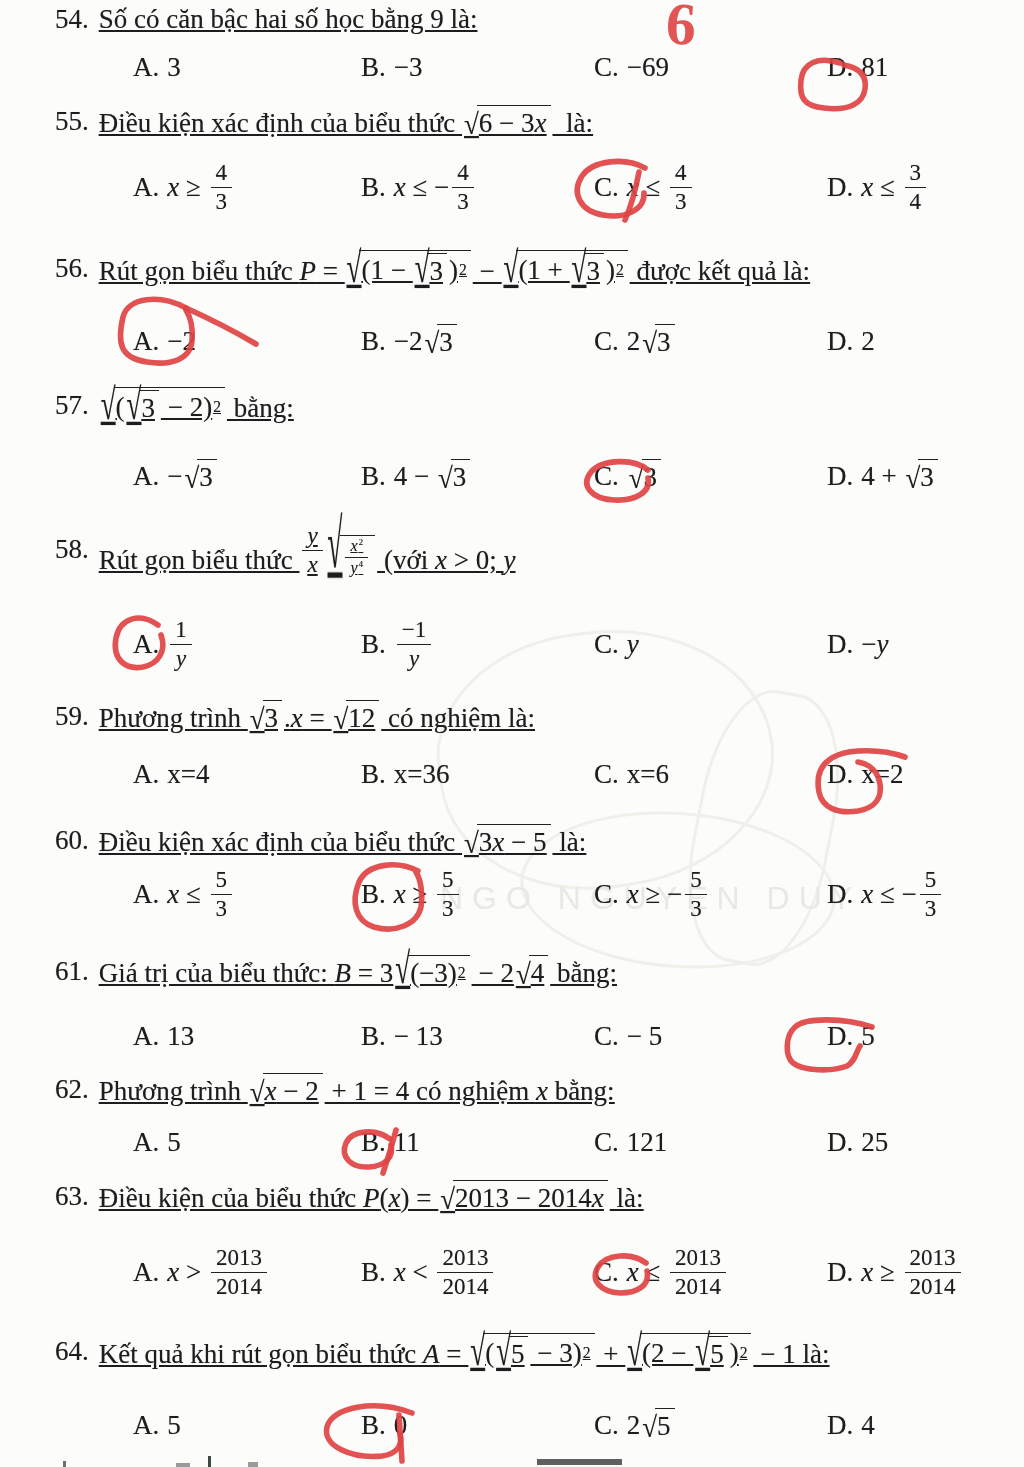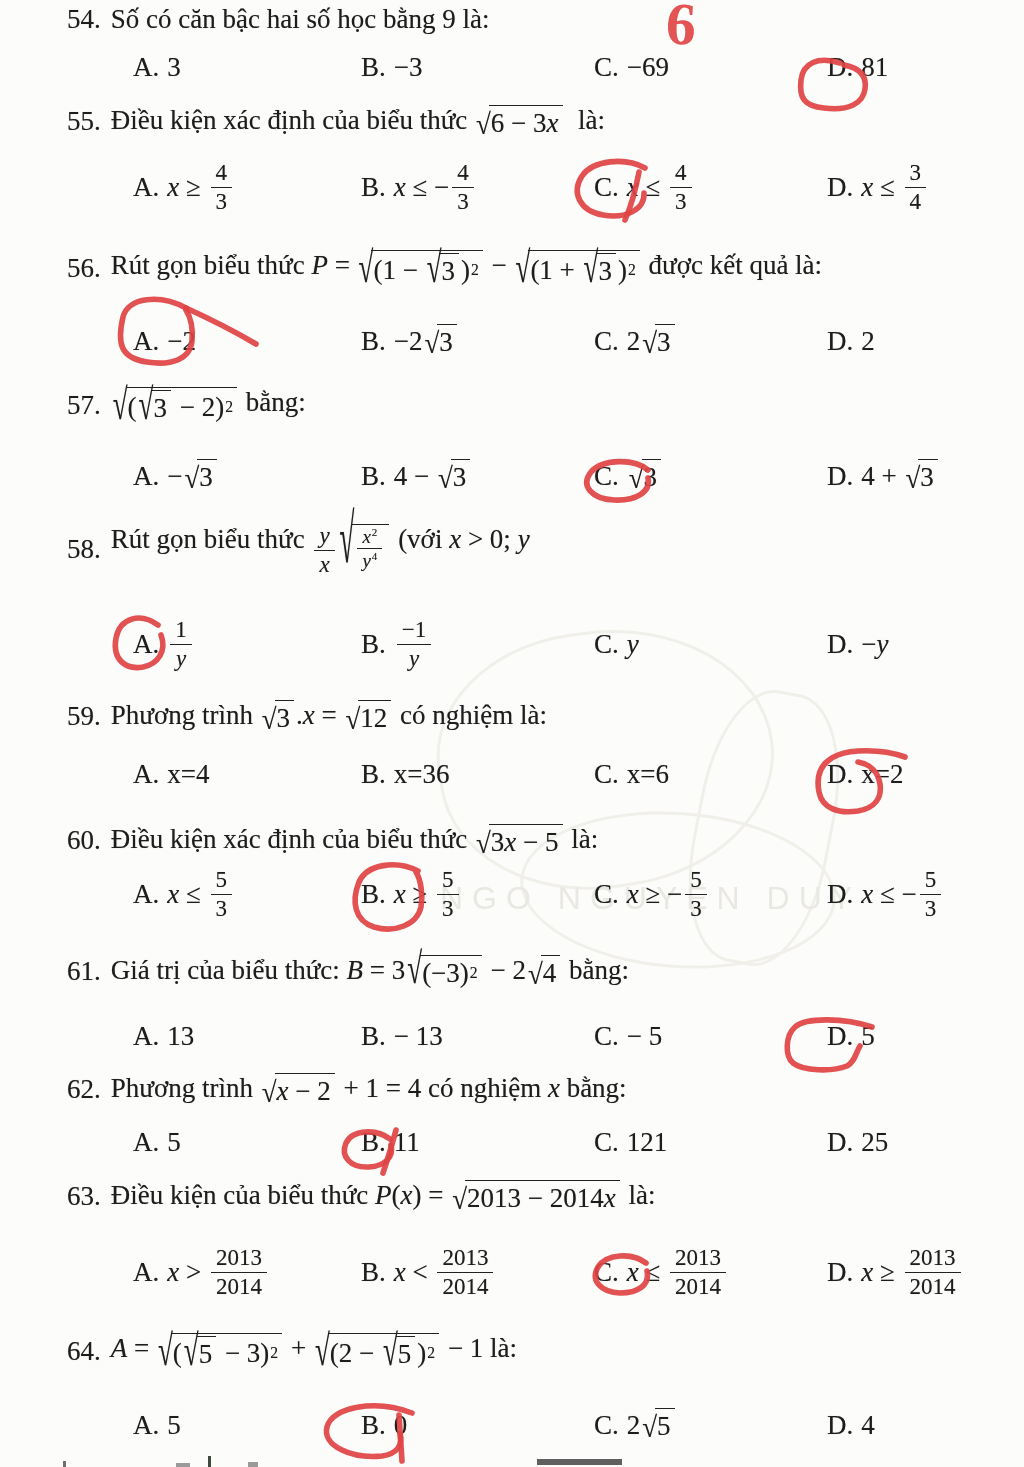--- a/index.html
+++ b/index.html
@@ -4,41 +4,41 @@
 <style>
   html,body{margin:0;padding:0;background:#e8e8e8;}
   .page{
     position:relative;width:1024px;height:1467px;margin:0 auto;
     background:#fcfcfb;overflow:hidden;
     font-family:"Liberation Serif","DejaVu Serif",serif;
     color:#1d1d1d;
     text-shadow:0 0 0.7px rgba(30,30,30,.45);
   }
   
-  .q{position:absolute;left:55px;right:8px;display:flex;align-items:center;font-size:27px;line-height:1.15;margin-left:12px;}
+  .q{position:absolute;left:55px;right:8px;display:flex;align-items:center;font-size:27px;line-height:1.15;}
   .qnum{margin-right:10px;white-space:pre;}
-  .qprompt{display:flex;align-items:flex-start;flex-wrap:nowrap;}
+  .qprompt{display:flex;align-items:flex-end;flex-wrap:nowrap;text-decoration:underline;}
   
   .opts{position:absolute;left:0;width:1024px;}
   .opt{position:absolute;top:0;height:100%;display:flex;align-items:center;font-size:27px;}
   .oA{left:133px}.oB{left:361px}.oC{left:594px}.oD{left:827px}
   .olabel{margin-right:8px;white-space:pre;}
   .omath{display:flex;align-items:center;}
   .txt{white-space:pre;}
   .it{font-style:italic;white-space:pre;}
   sup.msup{font-size:0.58em;line-height:0;vertical-align:0.65em;margin-left:1px;}
   .frac{display:inline-flex;flex-direction:column;align-items:center;line-height:1.02;margin:0 3px;font-size:23px;}
   .frac .fn{padding:0 5px 2px 5px;border-bottom:1.8px solid #222;}
   .frac .fd{padding-top:2px;}
   .sqrt{display:inline-flex;align-items:flex-end;margin:0 2px;}
   .sqrt .tick{line-height:1;transform-origin:50% 90%;transform:scaleY(1.08);margin-right:-2px;}
   .sqrt.t1 .tick{transform:scaleY(1.62);}
   .sqrt.t2 .tick{transform:scaleY(2.55);}
   .sqrt .body{display:inline-flex;align-items:center;border-top:1.9px solid #222;padding:2px 4px 0 2px;}
-  .sqrt .frac{font-size:19px;}
+  .sqrt .frac{font-size:16px;}
   
   .ink-layer{position:absolute;left:0;top:0;pointer-events:none;z-index:5;}
   .ink{fill:none;stroke:var(--ink,#e04343);stroke-width:5.6;stroke-linecap:round;stroke-linejoin:round;opacity:.92;}
   .corner-mark{
     position:absolute;left:666px;top:-10px;z-index:5;
     font-size:60px;color:var(--ink,#e04343);font-family:"Liberation Serif",serif;
     transform:rotate(3deg);text-shadow:none;font-weight:bold;opacity:.9;
   }
   
   .wm{position:absolute;z-index:0;border:3px solid #f1efe9;}
@@ -634,20 +634,21 @@
             <span class="fn"><span class="txt">2013</span></span>
             <span class="fd"><span class="txt">2014</span></span>
           </span>
         </span>
       </div>
   </div>
 
   <div class="q" style="top:1320px;height:64px">
     <span class="qnum">64.</span>
     <span class="qprompt">
+        <span class="txt">Kết quả khi rút gọn biểu thức </span>
         <span class="it">A</span>
         <span class="txt"> = </span>
         <span class="sqrt t1">
           <span class="tick">√</span>
           <span class="body">
             <span class="txt">(</span>
             <span class="sqrt">
               <span class="tick">√</span>
               <span class="body">
                 <span class="txt">5</span>

